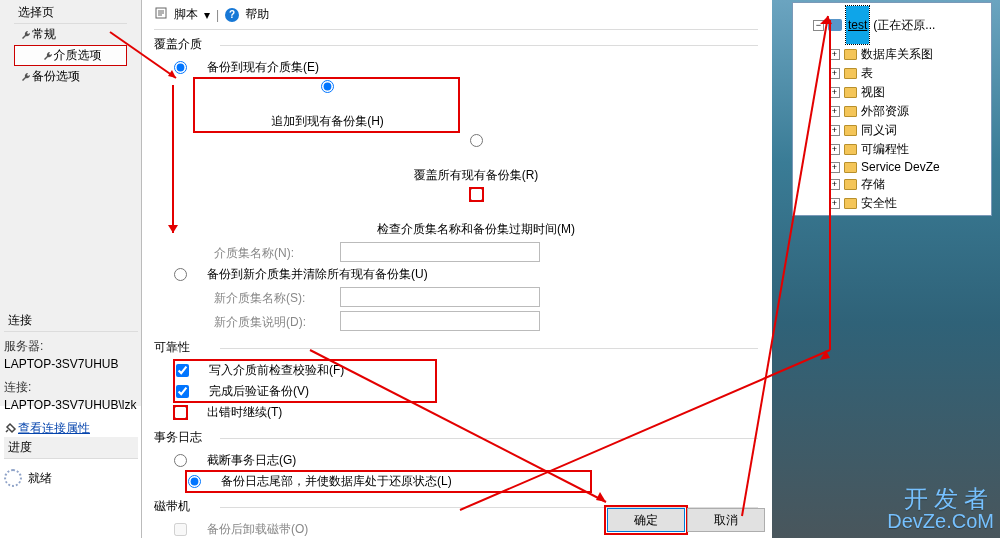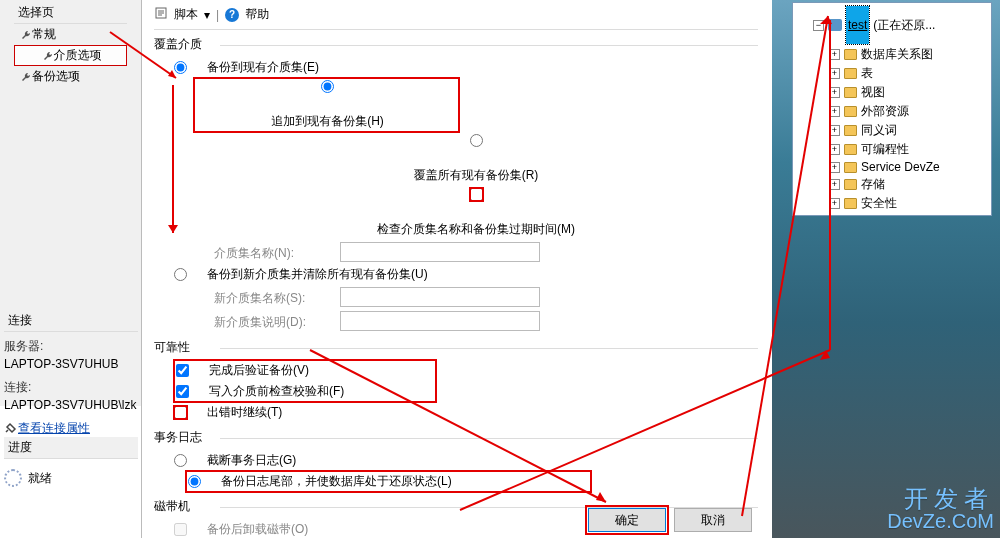--- a/index.html
+++ b/index.html
@@ -144,23 +144,23 @@
     input[type=radio], input[type=checkbox] {
       margin: 0;
     }
     
     .redbox { outline: 2px solid #e30000; outline-offset: -1px; }
     
     
     .footer {
       position: absolute;
       bottom: 6px;
-      right: 18px;
-      display: flex;
-      gap: 8px;
+      right: 5px;
+      display: flex;
+      gap: 2px;
     }
     .btn {
       width: 78px;
       height: 24px;
       background: #e1e1e1;
       border: 1px solid #adadad;
       cursor: pointer;
       font-family: inherit;
       font-size: 12px;
     }
@@ -386,25 +386,25 @@
   <div class="field-row">
     <label class="disabled-text">新介质集说明(D):</label>
     <input type="text" disabled="" value="" style="">
   </div>
 
   <div class="group-heading section-line">可靠性</div>
 
   <div class="redbox" style="width:262px;margin-left:20px">
     <div class="check-row" style="padding-left:2px">
       <input type="checkbox" checked="" style="">
-      <label>完成后验证备份(V)</label>
+      <label>写入介质前检查校验和(F)</label>
     </div>
     <div class="check-row" style="padding-left:2px">
       <input type="checkbox" checked="" style="">
-      <label>写入介质前检查校验和(F)</label>
+      <label>完成后验证备份(V)</label>
     </div>
   </div>
   <div class="check-row">
     <input type="checkbox" class="redbox" style="">
     <label>出错时继续(T)</label>
   </div>
 
   <div class="group-heading section-line">事务日志</div>
 
   <div class="radio-row">

